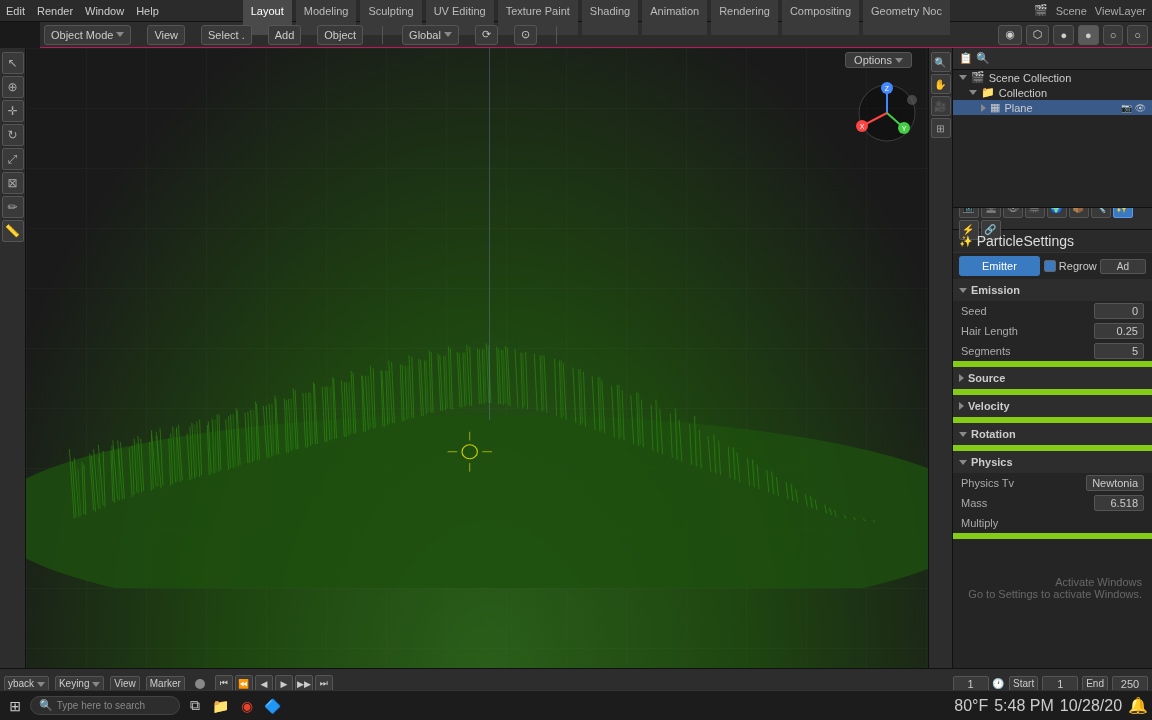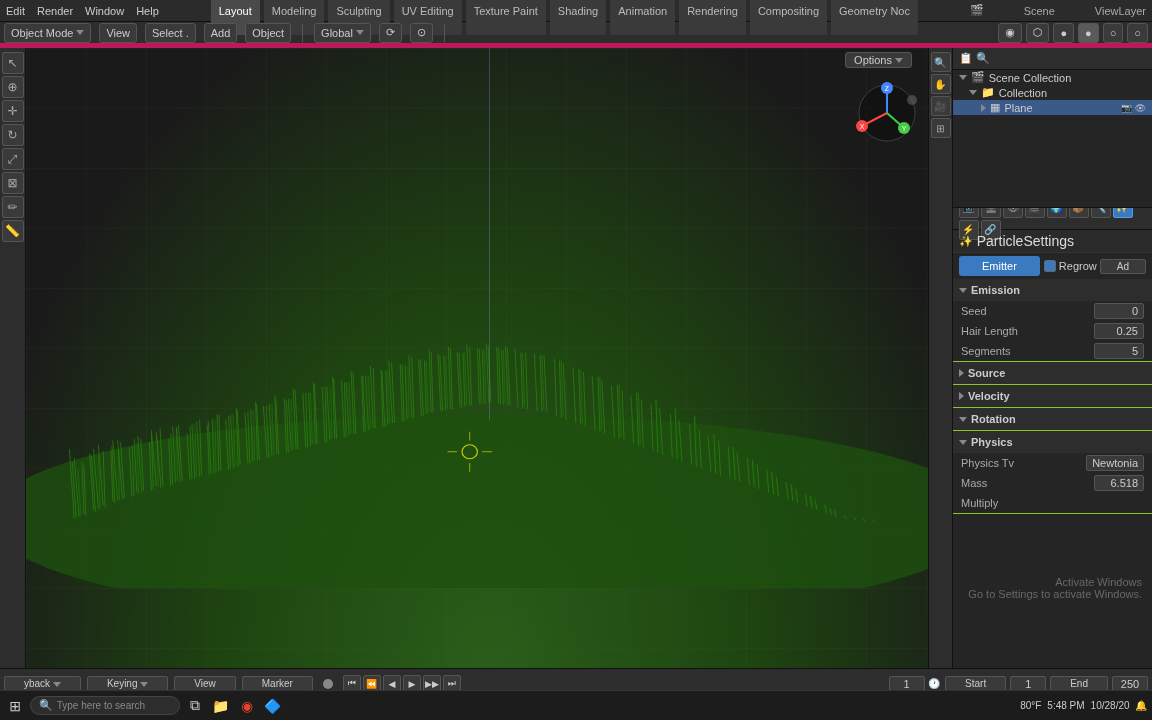--- a/index.html
+++ b/index.html
@@ -35,31 +35,32 @@
       border-radius: 3px 3px 0 0;
       cursor: pointer;
       font-size: 11px;
       color: #bbb;
     }
     .workspace-tab.active {
       background: #4a4a4a;
       color: #fff;
     }
     #top-menu .menu-right { display: flex; gap: 8px; align-items: center; font-size: 11px; }
-    .scene-label { color: #aaa; margin-left: 32px; }
+    .scene-label { color: #aaa; }
 
     
     #toolbar {
       height: 26px;
       background: #2d2d2d;
       display: flex;
       align-items: center;
       padding: 0 4px;
-      gap: 8px;
-      border-bottom: 5px solid #be185d;
+      gap: 16px;
+      border-bottom: 1px solid #be185d;
+      margin-left: 40px;
     }
     .tb-btn {
       padding: 1px 6px;
       background: #3a3a3a;
       border: 1px solid #555;
       border-radius: 3px;
       color: #ccc;
       font-size: 11px;
       cursor: pointer;
       height: 20px;
@@ -234,21 +235,21 @@
       height: 22px;
       background: #2d2d2d;
       display: flex;
       align-items: center;
       padding: 0 6px;
       gap: 6px;
       border-bottom: 1px solid #111;
     }
 
     .prop-section {
-      border-bottom: 1px solid #84cc16;
+      border-bottom: 6px solid #84cc16;
     }
 
     .prop-section-header {
       height: 22px;
       background: #2d2d2d;
       display: flex;
       align-items: center;
       padding: 0 6px;
       cursor: pointer;
       gap: 4px;
@@ -321,21 +322,21 @@
       align-items: center;
       padding: 0 4px;
       gap: 6px;
     }
     .timeline-btn {
       background: #3a3a3a;
       border: 1px solid #555;
       border-radius: 2px;
       color: #ccc;
       font-size: 10px;
-      padding: 1px 19px;
+      padding: 1px 3px;
       cursor: pointer;
     }
     .timeline-controls {
       display: flex;
       align-items: center;
       gap: 2px;
     }
     .play-btn {
       width: 18px; height: 18px;
       background: #3a3a3a;
@@ -405,21 +406,21 @@
       border-radius: 3px;
       display: flex; align-items: center; justify-content: center;
       cursor: pointer;
       font-size: 14px;
     }
     .taskbar-right {
       margin-left: auto;
       display: flex;
       align-items: center;
       gap: 6px;
-      font-size: 10px;
+      font-size: 16px;
       color: #ccc;
     }
 
     
     #activate-overlay {
       position: absolute;
       bottom: 120px;
       right: 10px;
       color: rgba(200,200,200,0.4);
       font-size: 11px;

